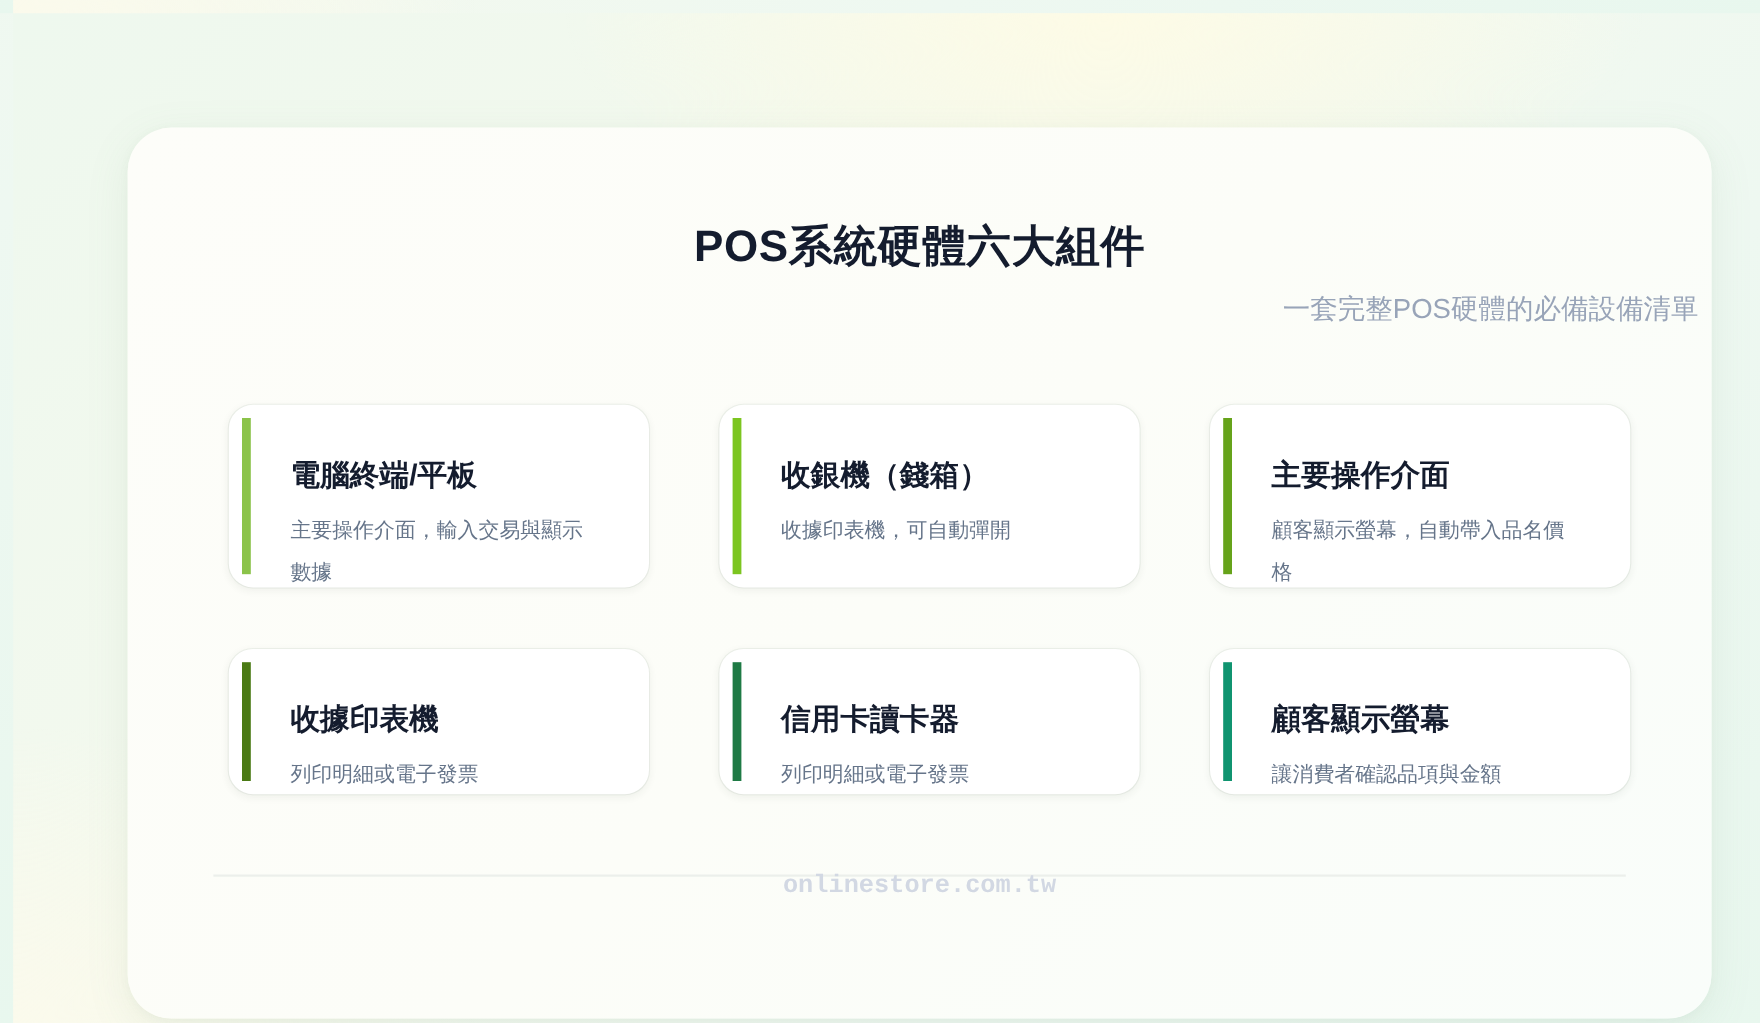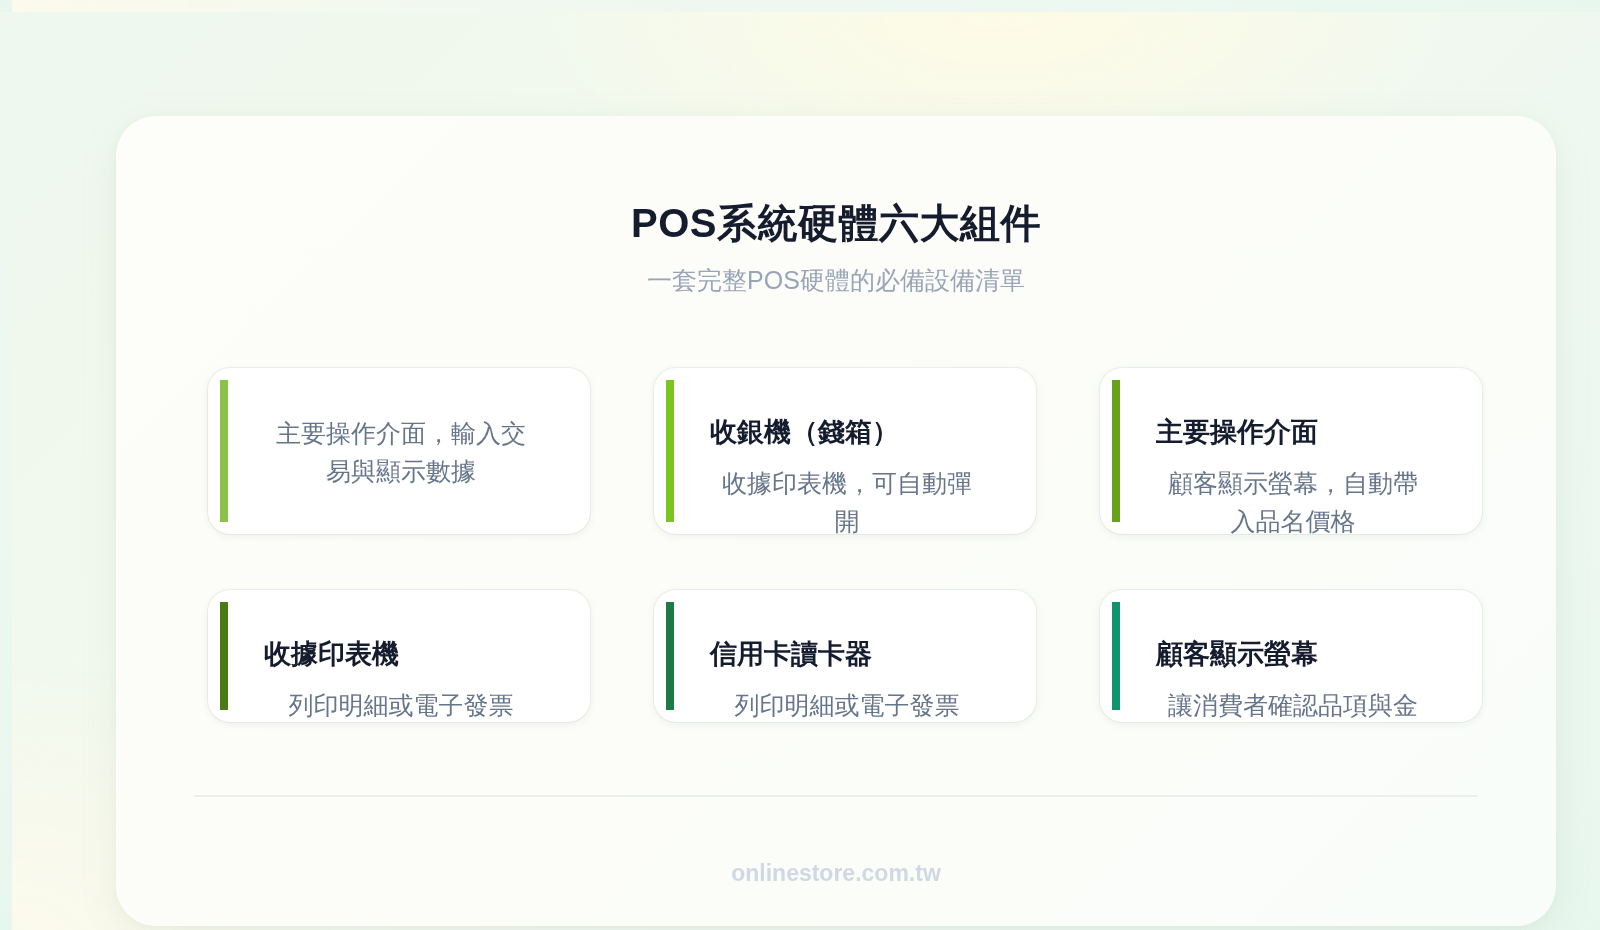--- a/index.html
+++ b/index.html
@@ -25,21 +25,21 @@
       left: 0; right: 0; top: 68px;
       text-align: center;
       font-size: 40px;
       font-weight: 700;
       color: #141c2e;
       letter-spacing: 0.5px;
     }
     .subtitle {
       position: absolute;
       left: 0; right: 0; top: 136px;
-      text-align: center;
+      text-align: right;
       font-size: 25px;
       color: #98a4b8;
     }
     .grid {
       position: absolute;
       left: 68px; top: 228px;
       width: 1306px;
       display: grid;
       grid-template-columns: 406px 406px 406px;
       column-gap: 40px;
@@ -60,50 +60,51 @@
       width: 8px;
     }
     .card-title {
       font-size: 27px;
       font-weight: 700;
       color: #141c2e;
       line-height: 36px;
       margin-bottom: 14px;
     }
     .card-desc {
-      font-size: 25px;
+      font-size: 19px;
       color: #66758a;
       line-height: 38px;
-      text-align: center;
     }
     .divider {
       position: absolute;
       left: 66px; right: 66px; top: 667px;
       height: 2px;
       background: #ecefeb;
     }
     .footer {
       position: absolute;
-      left: 0; right: 0; top: 732px;
+      left: 0; right: 0; top: 664px;
       text-align: center;
       font-size: 23px;
       font-weight: 700;
       color: #d2d8e3;
+      font-family: Liberation Mono, monospace;
     }
   </style>
 </head>
 <body>
 
 <div class="panel">
   <h1 class="title">POS系統硬體六大組件</h1>
   <div class="subtitle">一套完整POS硬體的必備設備清單</div>
 
   <div class="grid">
     <div class="card">
       <div class="bar" style="background: rgb(139, 195, 74);"></div>
+      <div class="card-title">電腦終端/平板</div>
       <div class="card-desc">主要操作介面，輸入交易與顯示數據</div>
     </div>
     <div class="card">
       <div class="bar" style="background: rgb(124, 197, 32);"></div>
       <div class="card-title">收銀機（錢箱）</div>
       <div class="card-desc">收據印表機，可自動彈開</div>
     </div>
     <div class="card">
       <div class="bar" style="background: rgb(102, 163, 26);"></div>
       <div class="card-title">主要操作介面</div>

